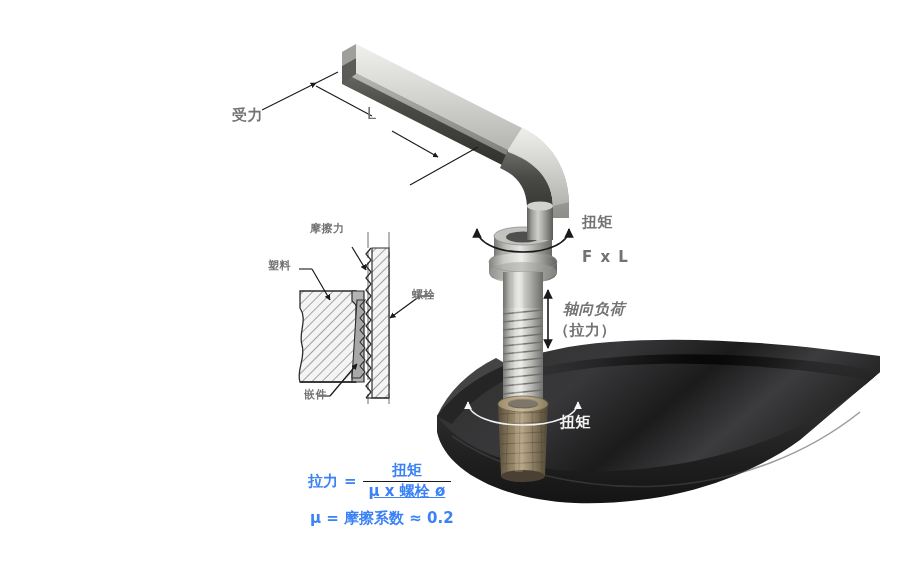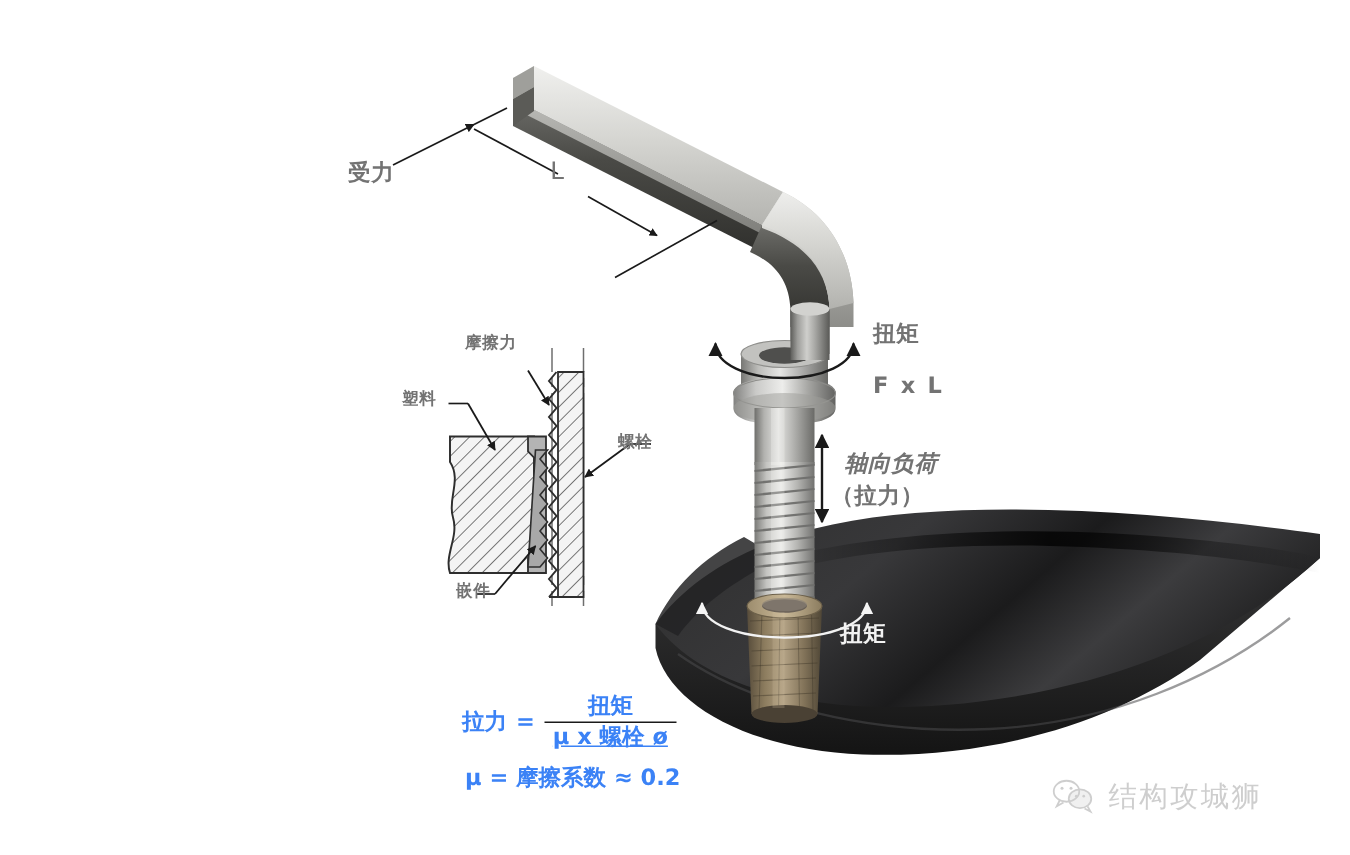--- a/index.html
+++ b/index.html
@@ -475,28 +475,14 @@
       <span>拉力</span>
       <span>=</span>
       <span class="f-frac">
         <span class="f-num">扭矩</span>
         <span class="f-den">μ x 螺栓 ø</span>
       </span>
     </div>
     <div id="mu-row">μ = 摩擦系数 ≈ 0.2</div>
   </div>
 
-  <div id="watermark">
-    <svg width="30" height="26" viewBox="0 0 30 26">
-      <ellipse cx="11" cy="9.5" rx="8.5" ry="7" fill="none" stroke="#8c8c8c" stroke-width="1.2"></ellipse>
-      <path d="M 6.5 15.5 L 4.5 19.5 L 9 17" fill="none" stroke="#8c8c8c" stroke-width="1.2"></path>
-      <circle cx="8" cy="7.5" r="1" fill="#8c8c8c"></circle>
-      <circle cx="14" cy="7.5" r="1" fill="#8c8c8c"></circle>
-      <ellipse cx="20" cy="14.5" rx="7.5" ry="6.2" fill="#8c8c8c" opacity="0.30"></ellipse>
-      <ellipse cx="20" cy="14.5" rx="7.5" ry="6.2" fill="none" stroke="#8c8c8c" stroke-width="1.2"></ellipse>
-      <path d="M 25 19.5 L 27 23 L 23 21" fill="none" stroke="#8c8c8c" stroke-width="1.2"></path>
-      <circle cx="17.5" cy="12.8" r="0.9" fill="#8c8c8c"></circle>
-      <circle cx="22.5" cy="12.8" r="0.9" fill="#8c8c8c"></circle>
-    </svg>
-    <span id="watermark-text">结构攻城狮</span>
-  </div>
 
 </div>
 
 </body></html>

